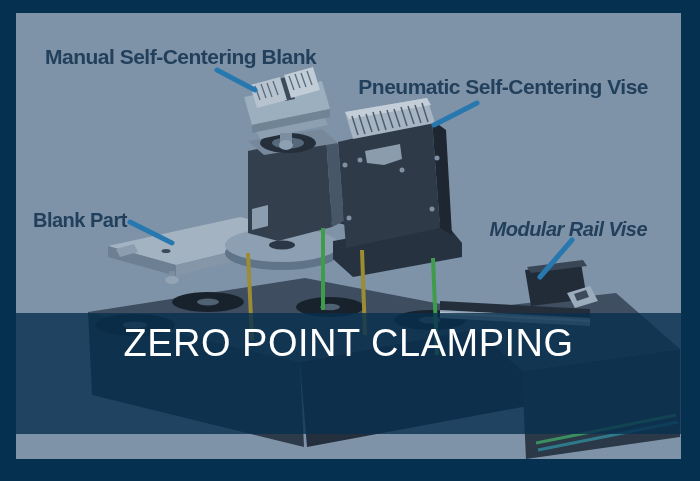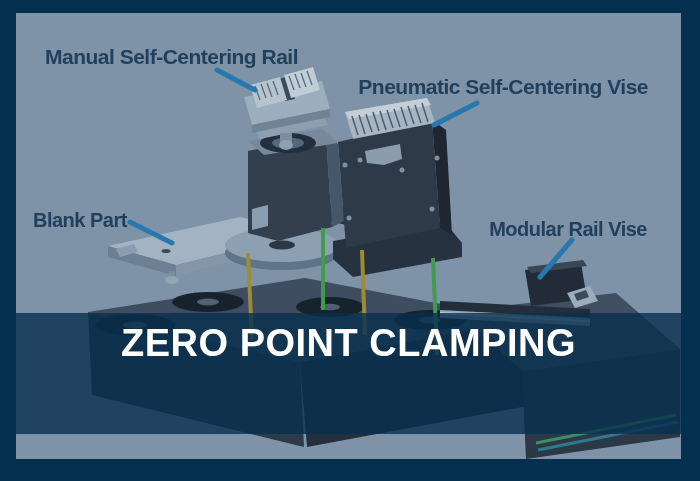--- a/index.html
+++ b/index.html
@@ -26,30 +26,30 @@
   .scene{position:absolute;left:0;top:0;width:665px;height:447px;display:block;}
   .label{
     position:absolute;
     color:var(--label-text);
     font-size:20px;font-weight:700;letter-spacing:-0.5px;
     white-space:nowrap;line-height:1.1;
   }
   .label-manual{left:29px;top:32px;font-size:21px;}
   .label-pneumatic{right:33px;top:62px;font-size:21px;}
   .label-blank{left:17px;top:196px;}
-  .label-modular{right:34px;top:205px;}
+  .label-modular{right:34px;top:205px;font-style:italic;}
   .banner{
     position:absolute;left:0;top:300px;width:665px;height:121px;
     background:var(--banner-overlay);
     display:flex;flex-direction:column;align-items:center;justify-content:flex-start;
     padding-top:2px;box-sizing:border-box;
   }
   .banner-line{
     color:var(--title-text);
-    font-size:38px;font-weight:700;letter-spacing:0.5px;
+    font-size:38px;font-weight:400;letter-spacing:0.5px;
     line-height:57px;text-align:center;white-space:nowrap;
   }
   svg .leader{stroke:var(--leader-blue);stroke-width:5;stroke-linecap:round;}
   svg .pin-y{stroke:var(--pin-yellow);stroke-width:4;}
   svg .pin-g{stroke:var(--pin-green);stroke-width:4;}
 </style>
 </head>
 <body>
 
 <div class="frame">
@@ -170,21 +170,21 @@
       </g>
 
       <g>
         <line class="leader" x1="201" y1="57" x2="239" y2="77"></line>
         <line class="leader" x1="461" y1="90" x2="418" y2="112"></line>
         <line class="leader" x1="114" y1="209" x2="156" y2="230"></line>
         <line class="leader" x1="556" y1="227" x2="524" y2="264"></line>
       </g>
     </svg>
 
-    <div class="label label-manual">Manual Self-Centering Rail</div>
+    <div class="label label-manual">Manual Self-Centering Blank</div>
     <div class="label label-blank">Blank Part</div>
     <div class="label label-pneumatic">Pneumatic Self-Centering Vise</div>
     <div class="label label-modular">Modular Rail Vise</div>
 
     <div class="banner">
       <div class="banner-line">ZERO POINT CLAMPING</div>
     </div>
 
   </div>
 </div>

